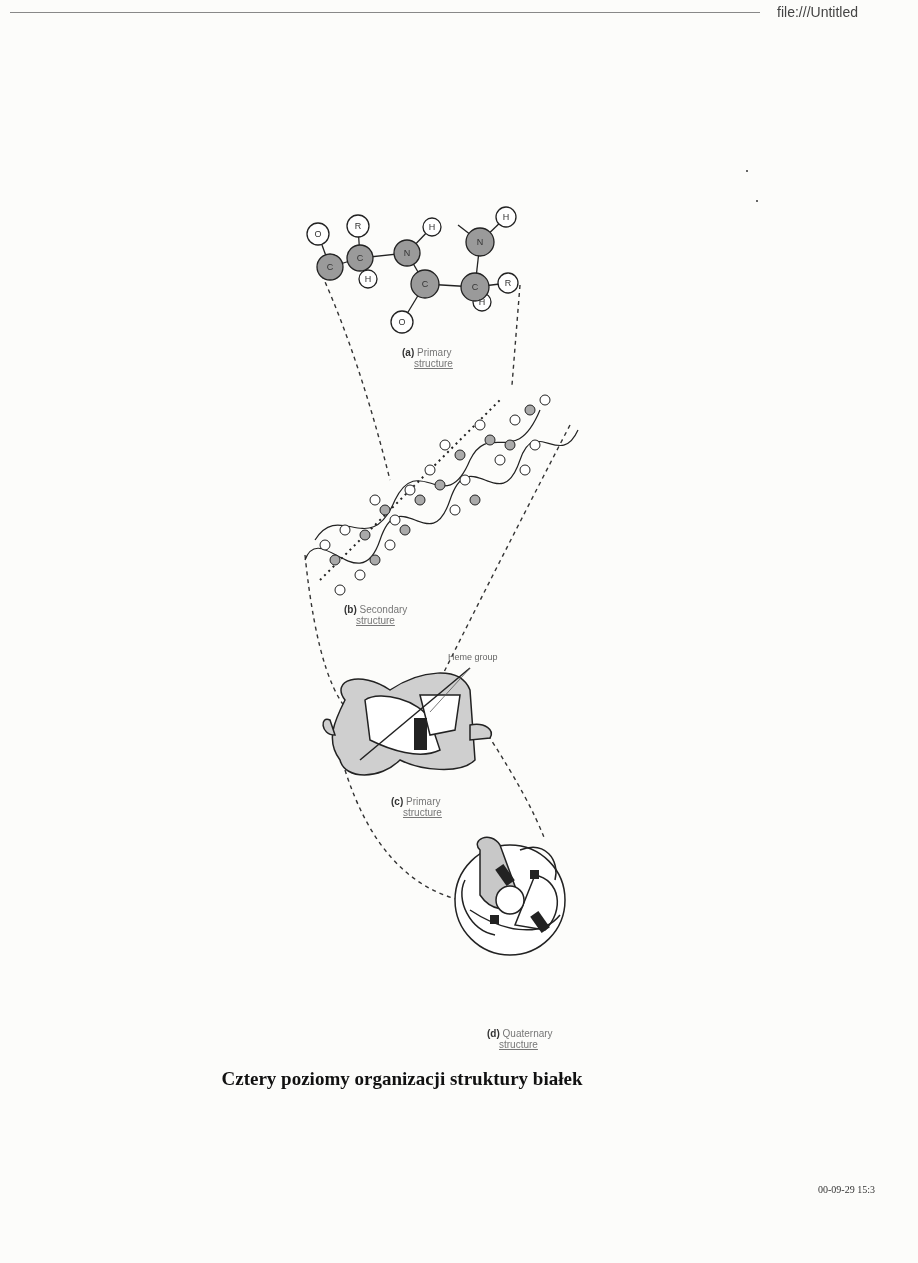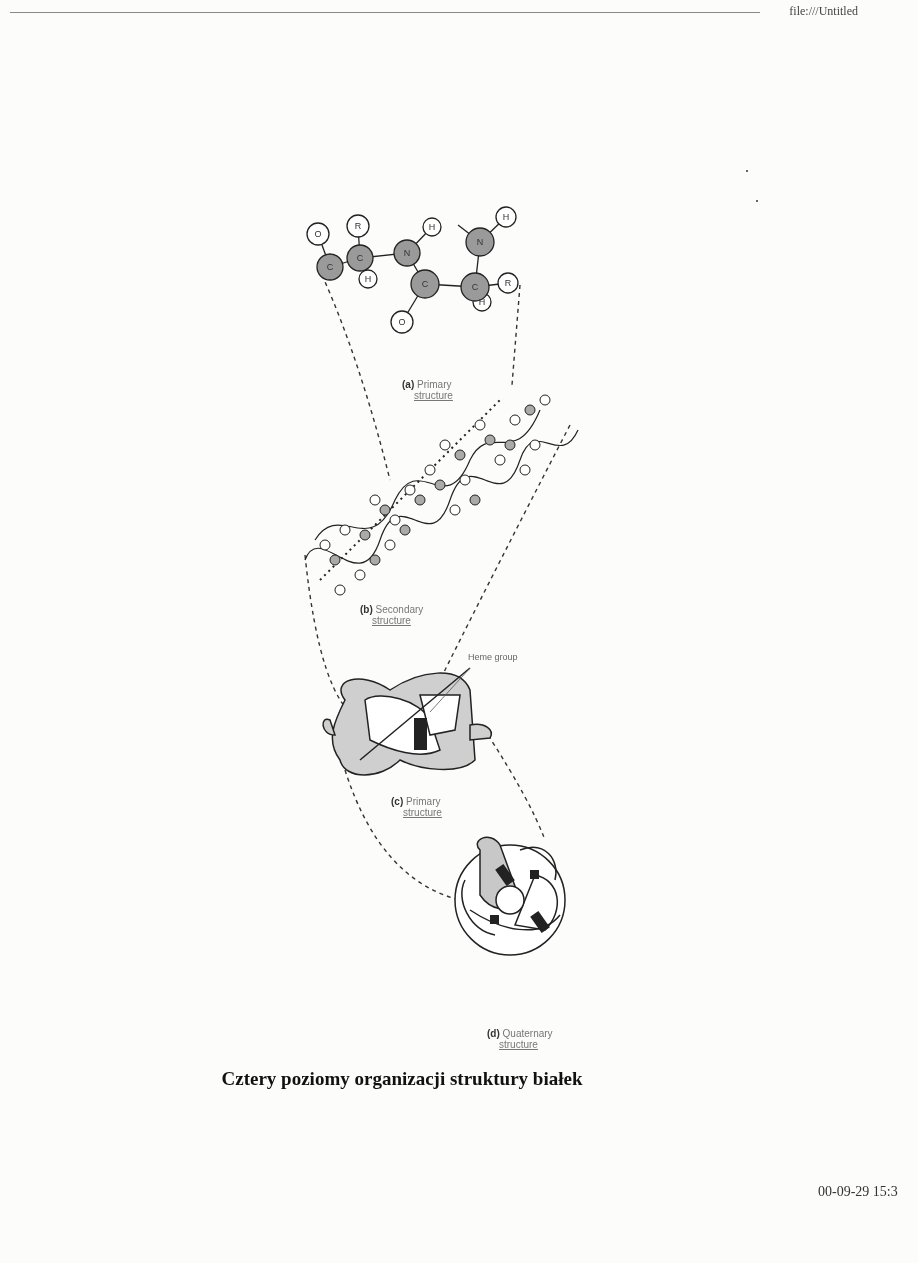--- a/index.html
+++ b/index.html
@@ -1,31 +1,31 @@
 <!DOCTYPE html>
 <html><head>
 <meta charset="utf-8">
 <style>
   html, body { margin: 0; padding: 0; }
   body {
     width: 918px; height: 1263px; position: relative; overflow: hidden;
     background: #fcfcfa; font-family: "Liberation Sans", sans-serif; color: #222;
   }
   .top-rule { position: absolute; left: 10px; top: 12px; width: 750px; height: 1px; background: #888; }
-  .header-url { position: absolute; right: 60px; top: 4px; font-size: 12px; color: #444; font-family: Liberation Serif, serif; }
+  .header-url { position: absolute; right: 60px; top: 4px; font-size: 14px; color: #444; font-family: Liberation Sans, sans-serif; }
   .figure { position: absolute; left: 0; top: 0; width: 918px; height: 1263px; }
   .cap { position: absolute; font-size: 10px; color: #777; line-height: 11px; font-family: "Liberation Sans", sans-serif; }
   .cap b { color: #333; font-weight: bold; }
   .cap .l2 { display: block; padding-left: 12px; text-decoration: underline; }
-  .heme-label { position: absolute; left: 468px; top: 652px; font-size: 9px; color: #666; }
+  .heme-label { position: absolute; left: 448px; top: 652px; font-size: 9px; color: #666; }
   .title {
     position: absolute; left: 0; width: 804px; top: 1068px; text-align: center;
     font-family: "Liberation Serif", serif; font-weight: bold; font-size: 19px; color: #111;
   }
-  .timestamp { position: absolute; left: 818px; top: 1184px; font-family: "Liberation Serif", serif; font-size: 14px; color: #333; }
+  .timestamp { position: absolute; left: 818px; top: 1184px; font-family: "Liberation Serif", serif; font-size: 10px; color: #333; }
   .speck { position: absolute; width: 2px; height: 2px; background: #333; border-radius: 50%; }
 </style>
 </head>
 <body>
 
 <div class="top-rule"></div>
 <div class="header-url">file:///Untitled</div>
 
 <div class="speck" style="left:746px;top:170px;"></div>
 <div class="speck" style="left:756px;top:200px;"></div>
@@ -153,25 +153,25 @@
     <path d="M520 850 C 545 840, 560 860, 555 880" fill="none"></path>
     <path d="M470 910 C 500 930, 540 940, 560 915" fill="none"></path>
     <circle cx="510" cy="900" r="14" fill="#fff"></circle>
   </g>
   <rect x="500" y="865" width="10" height="20" fill="#222" transform="rotate(-35 505 875)"></rect>
   <rect x="535" y="912" width="10" height="20" fill="#222" transform="rotate(-35 540 922)"></rect>
   <rect x="490" y="915" width="9" height="9" fill="#222"></rect>
   <rect x="530" y="870" width="9" height="9" fill="#222"></rect>
 </svg>
 
-<div class="cap" style="left:402px;top:347px;margin-top:32px;">
+<div class="cap" style="left:402px;top:347px;">
   <b>(a)</b> <span>Primary</span>
   <span class="l2">structure</span>
 </div>
-<div class="cap" style="left:360px;top:604px;">
+<div class="cap" style="left:344px;top:604px;">
   <b>(b)</b> <span>Secondary</span>
   <span class="l2">structure</span>
 </div>
 <div class="heme-label">Heme group</div>
 <div class="cap" style="left:391px;top:796px;">
   <b>(c)</b> <span>Primary</span>
   <span class="l2">structure</span>
 </div>
 <div class="cap" style="left:487px;top:1028px;">
   <b>(d)</b> <span>Quaternary</span>

